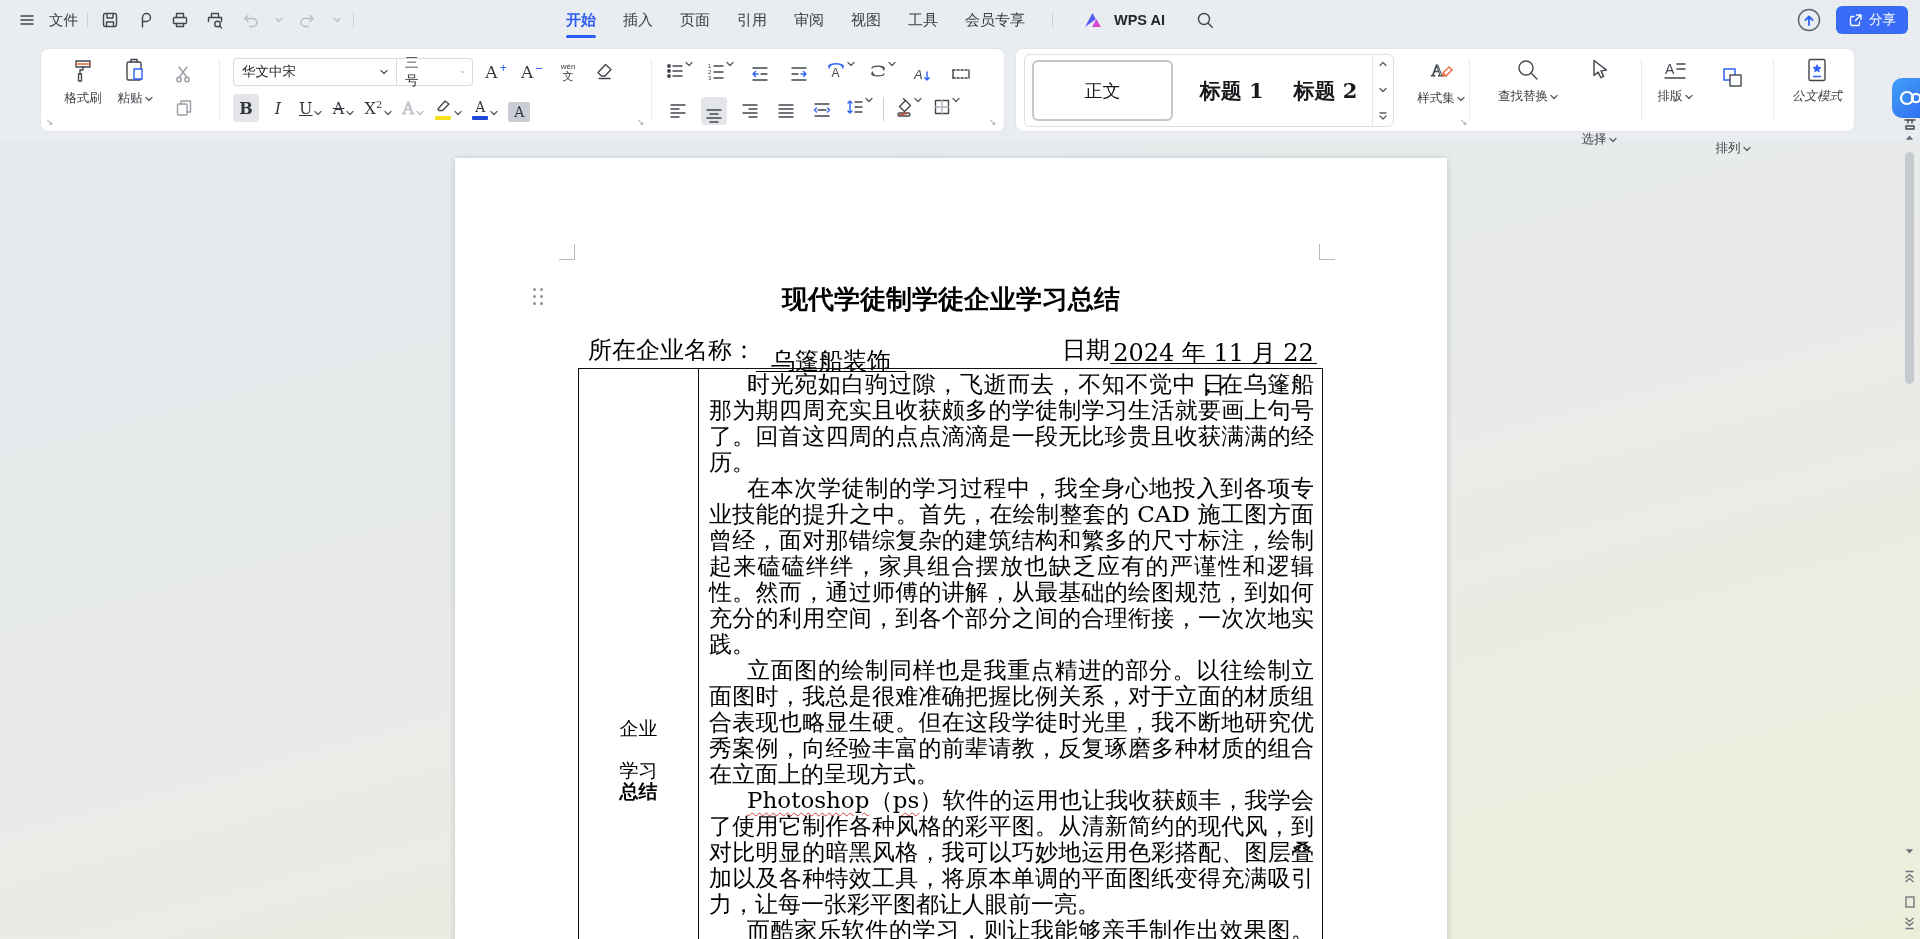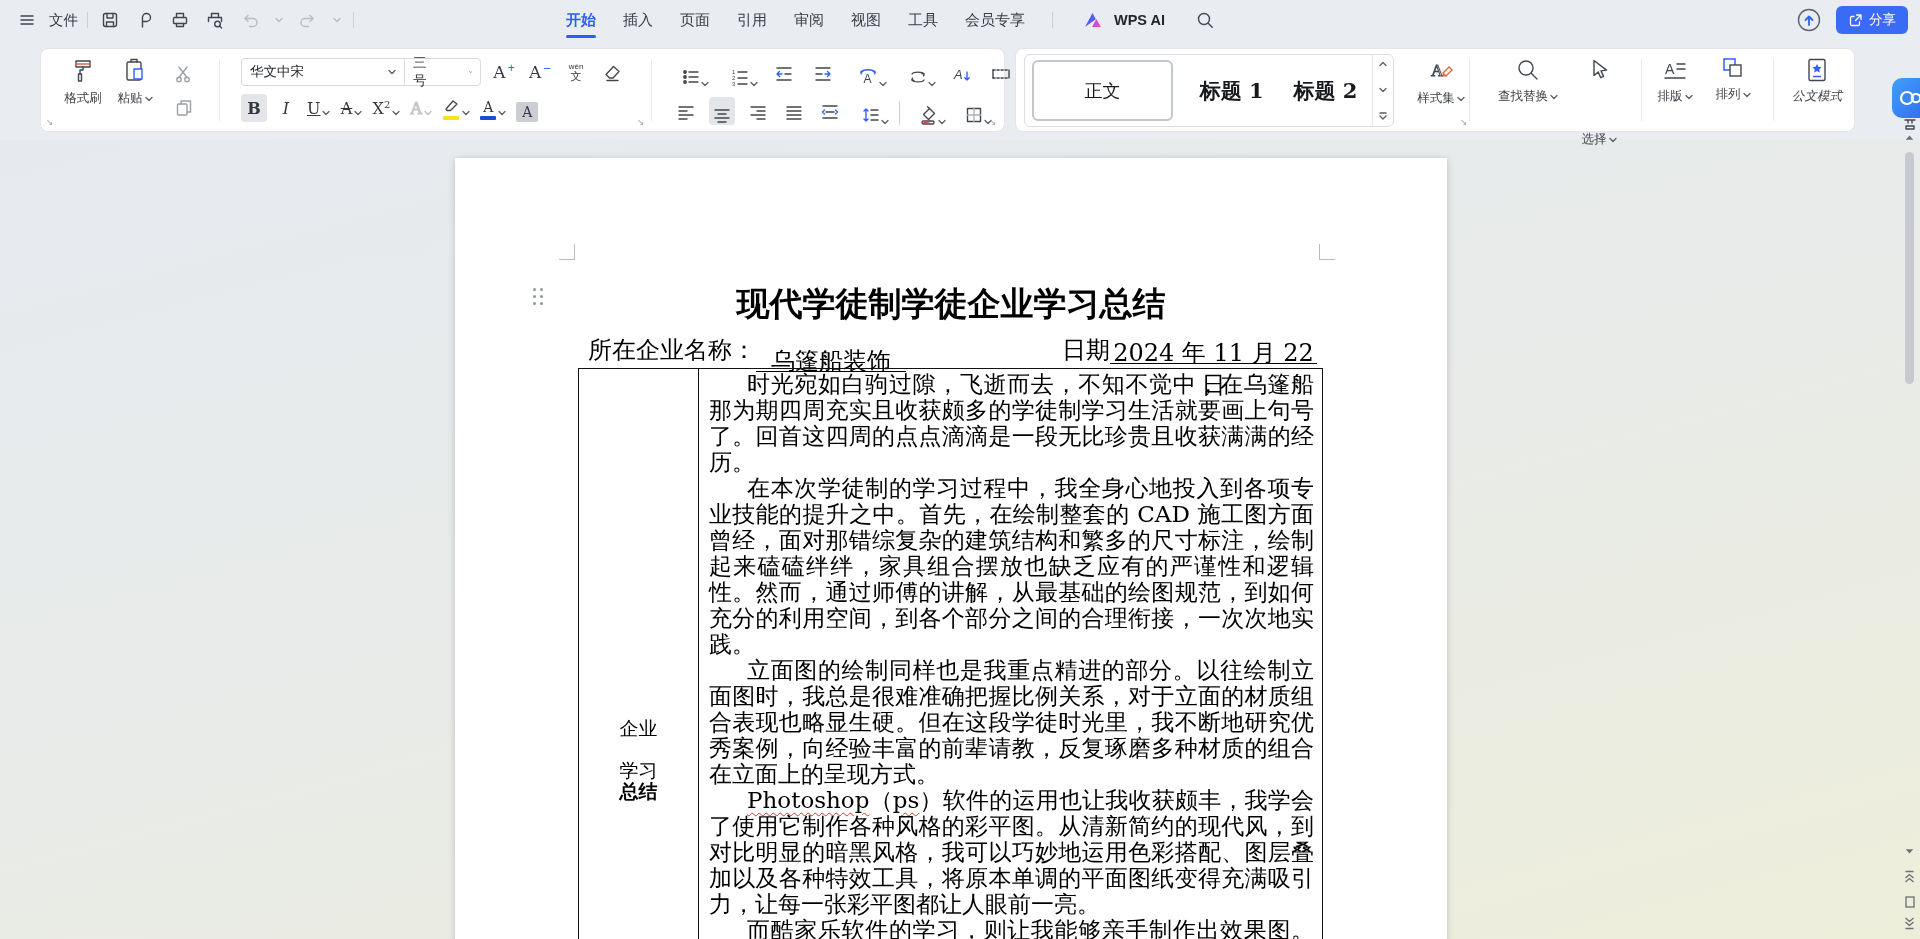--- a/index.html
+++ b/index.html
@@ -44,21 +44,21 @@
 
   .combo { display:flex; align-items:center; height:28px; border:1px solid #d7dade; border-radius:4px; background:#fff; }
   .combo .seg { display:flex; align-items:center; justify-content:space-between; padding:0 8px; height:100%; }
   .combo .seg + .seg { border-left:1px solid #d7dade;gap:42px; }
   .combo-text { font-size:13.5px; color:#26292e; }
 
   .fbtn { display:flex; align-items:flex-end; justify-content:center; gap:2px; height:28px; min-width:26px;
           border-radius:4px; padding:0 2px; }
   .fbtn.active { background:#e3e5e9; }
   .glyph { font-family:"DejaVu Serif","Liberation Serif",serif; font-size:16px; color:#33373d; line-height:1; padding-bottom:5px; }
-  .rowflex { display:flex; align-items:flex-end;margin-left:8px; }
+  .rowflex { display:flex; align-items:flex-start; }
 
   .underbar { display:block; width:16px; height:4px; border-radius:1px; margin:0 auto; }
 
   
   #gallery { position:absolute; left:8px; top:5px; width:370px; height:73px; border:1px solid #dbdee2; border-radius:6px;
              display:flex; align-items:center; background:#fff; }
   .style-item { display:flex; align-items:center; justify-content:center; height:100%; }
   .style-normal-box { width:150px; height:61px; margin-left:7px; border:2px solid #c3c7cd; border-radius:6px;
              display:flex; align-items:center; justify-content:center; }
   .style-normal-text { font-size:18px; font-family:"DejaVu Serif","Liberation Serif",serif; color:#17191c; }
@@ -71,21 +71,21 @@
   #page { position:absolute; left:455px; top:18px; width:992px; height:920px; background:#fff;
           box-shadow:0 1px 6px rgba(70,80,100,.28); }
   .serif { font-family:"DejaVu Serif","Liberation Serif",serif; color:#000; }
   .cmark { position:absolute; width:16px; height:16px; }
   .cmark.l { border-right:1.5px solid #b6bac0; border-bottom:1.5px solid #b6bac0; }
   .cmark.r { border-left:1.5px solid #b6bac0; border-bottom:1.5px solid #b6bac0; }
   #drag-handle { position:absolute; left:78px; top:130px; display:grid; grid-template-columns:repeat(2,3px); gap:4px; }
   #drag-handle i { width:3px; height:3px; border-radius:50%; background:#8f959c; }
 
   #doc-title { position:absolute; top:124px; left:0; width:100%; text-align:center;
-               font-size:33px; font-weight:bold; }
+               font-size:26px; font-weight:bold; }
   #fields { position:absolute; top:170px; left:133px; right:130px; display:flex; align-items:center; font-size:24px; }
   .fill-line { border-bottom:1.6px solid #000; text-align:center; height:27px; }
   #company-line { width:150px;margin-top:17px; }
   #date-line { width:207px; }
   #fields .spacer { flex:1; }
 
   #doc-table { position:absolute; top:210px; left:123px; border-collapse:collapse; table-layout:fixed; width:744px; }
   #doc-table td { border:1.5px solid #111; }
   #doc-table .hdr td { height:40px; text-align:center; font-size:19px; padding:0; }
   #side-cell { position:relative; vertical-align:top; }
@@ -570,21 +570,21 @@
           <text x="3" y="17" font-size="14" fill="#42474e" stroke="none">A</text>
           <path d="M15 7h8M15 12h8M3 21h20"></path>
         </svg>
       <span class="lab">
           <span>排版</span>
           <svg class="chv" viewBox="0 0 8 5">
             <path d="M1 1l3 3 3-3"></path>
           </svg>
         </span>
     </div>
-    <div class="bigbtn" style="left:689px;top:6px;width:56px;">
+    <div class="bigbtn" style="left:689px;top:16px;width:56px;gap:44px;">
       <svg width="26" height="26" viewBox="0 0 26 26">
         <rect x="4" y="4" width="11" height="11" fill="none" stroke="#2e62f6" stroke-width="1.5"></rect>
         <rect x="10" y="10" width="11" height="11" fill="#fff" stroke="#42474e" stroke-width="1.4"></rect>
       </svg>
       <span class="lab">
           <span>排列</span>
           <svg class="chv" viewBox="0 0 8 5">
             <path d="M1 1l3 3 3-3"></path>
           </svg>
         </span>

